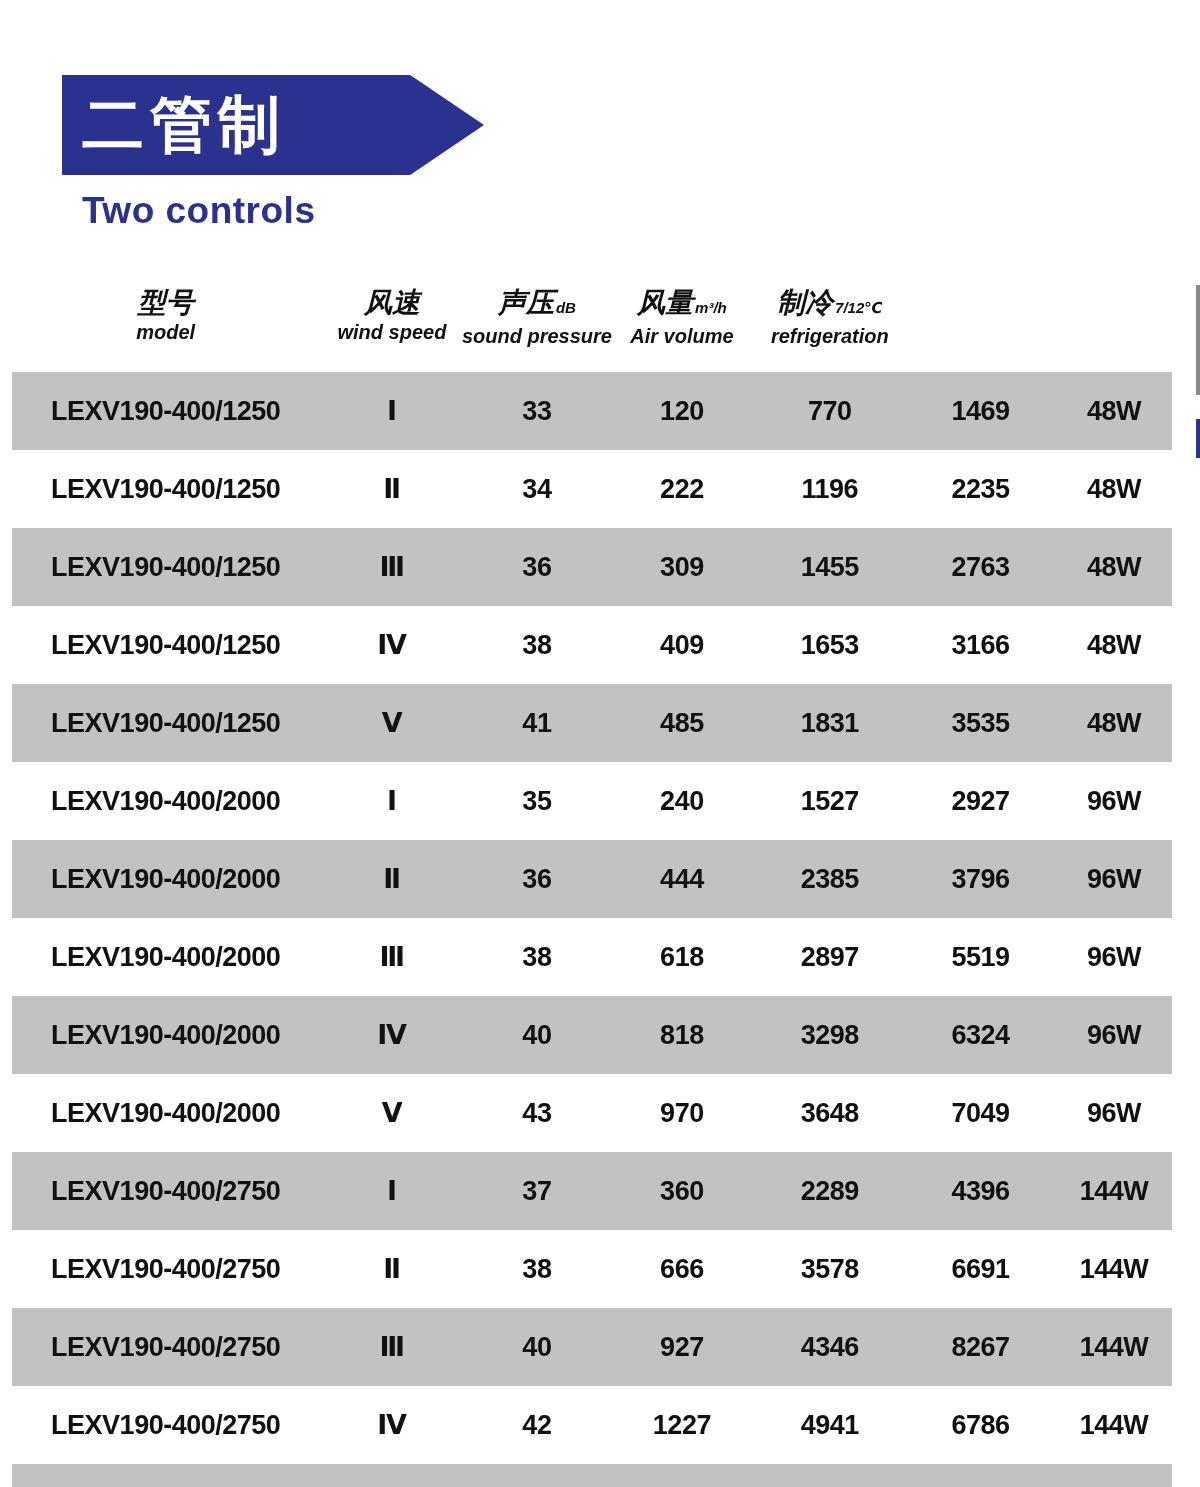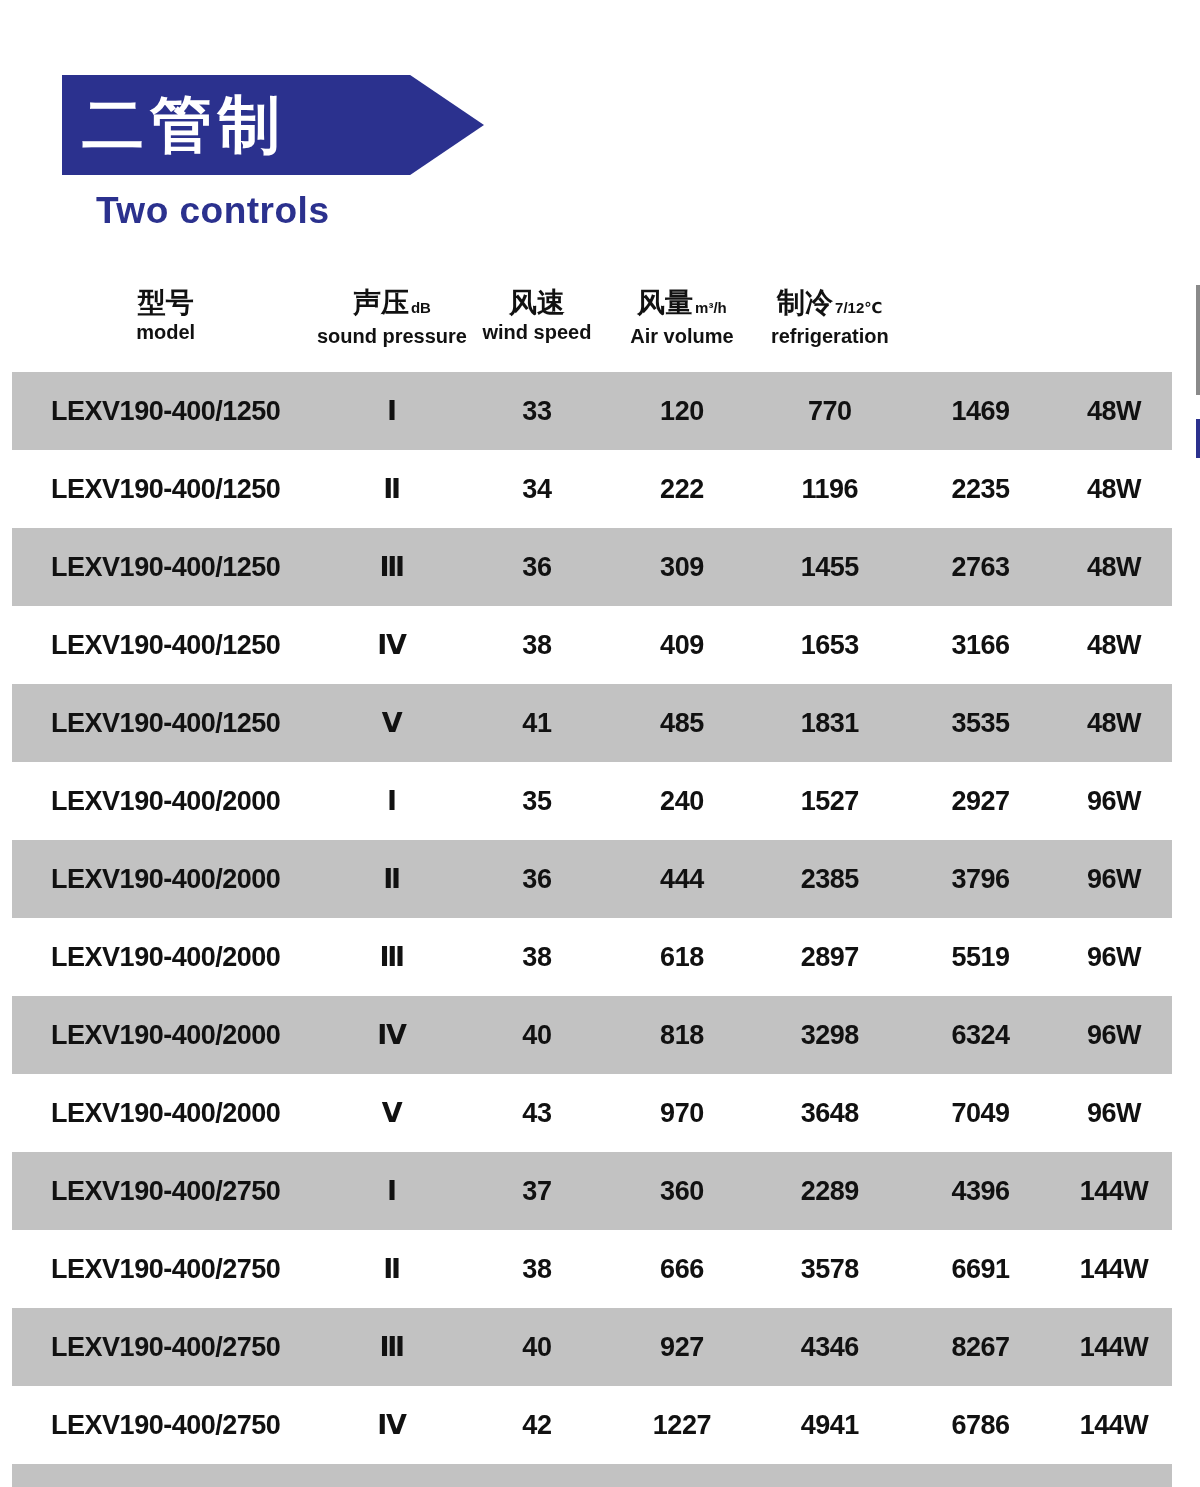--- a/index.html
+++ b/index.html
@@ -22,27 +22,27 @@
     background:var(--brand);
     clip-path:polygon(0 0,82.5% 0,100% 50%,82.5% 100%,0 100%);
     display:flex;align-items:center;
   }
   .banner-title{
     color:#ffffff;font-size:62px;font-weight:900;
     letter-spacing:6px;padding-left:20px;line-height:100px;
     white-space:nowrap;
   }
   .subtitle{
-    position:absolute;left:96px;top:190px;
+    position:absolute;left:82px;top:190px;
     color:var(--brand);font-size:37px;font-weight:700;
     letter-spacing:0.5px;
   }
   
   .spec-table{position:absolute;left:12px;top:283px;width:1160px;}
-  .thead{display:flex;height:89px;padding-top:4px;}
+  .thead{display:flex;height:89px;padding-top:4px;font-style:italic;}
   .hcell{display:flex;flex-direction:column;align-items:center;justify-content:flex-start;}
   .hcell .cn{font-size:28px;font-weight:900;line-height:32px;white-space:nowrap;}
   .hcell .sfx{font-size:15px;font-weight:700;margin-left:2px;position:relative;top:1px;}
   .hcell .en{font-size:20px;font-weight:700;margin-top:2px;white-space:nowrap;}
   .tbody{display:block;}
   .trow{display:flex;height:78px;align-items:center;}
   .trow:nth-child(odd){background:var(--stripe);}
   .tcell{
     font-size:27px;font-weight:700;letter-spacing:-0.5px;
     text-align:center;white-space:nowrap;
@@ -73,27 +73,27 @@
 </div>
 
 <div class="subtitle">Two controls</div>
 
 <div class="spec-table">
   <div class="thead" id="thead">
       <div class="hcell c0">
         <div class="cn"><span>型号</span></div>
         <div class="en">model</div>
       </div>
+      <div class="hcell c1">
+        <div class="cn"><span>风速</span></div>
+        <div class="en">wind speed</div>
+      </div>
       <div class="hcell c2">
         <div class="cn"><span>声压</span><span class="sfx">dB</span></div>
         <div class="en">sound pressure</div>
-      </div>
-      <div class="hcell c1">
-        <div class="cn"><span>风速</span></div>
-        <div class="en">wind speed</div>
       </div>
       <div class="hcell c3">
         <div class="cn"><span>风量</span><span class="sfx">m³/h</span></div>
         <div class="en">Air volume</div>
       </div>
       <div class="hcell c4">
         <div class="cn"><span>制冷</span><span class="sfx">7/12℃</span></div>
         <div class="en">refrigeration</div>
       </div>
     </div>

